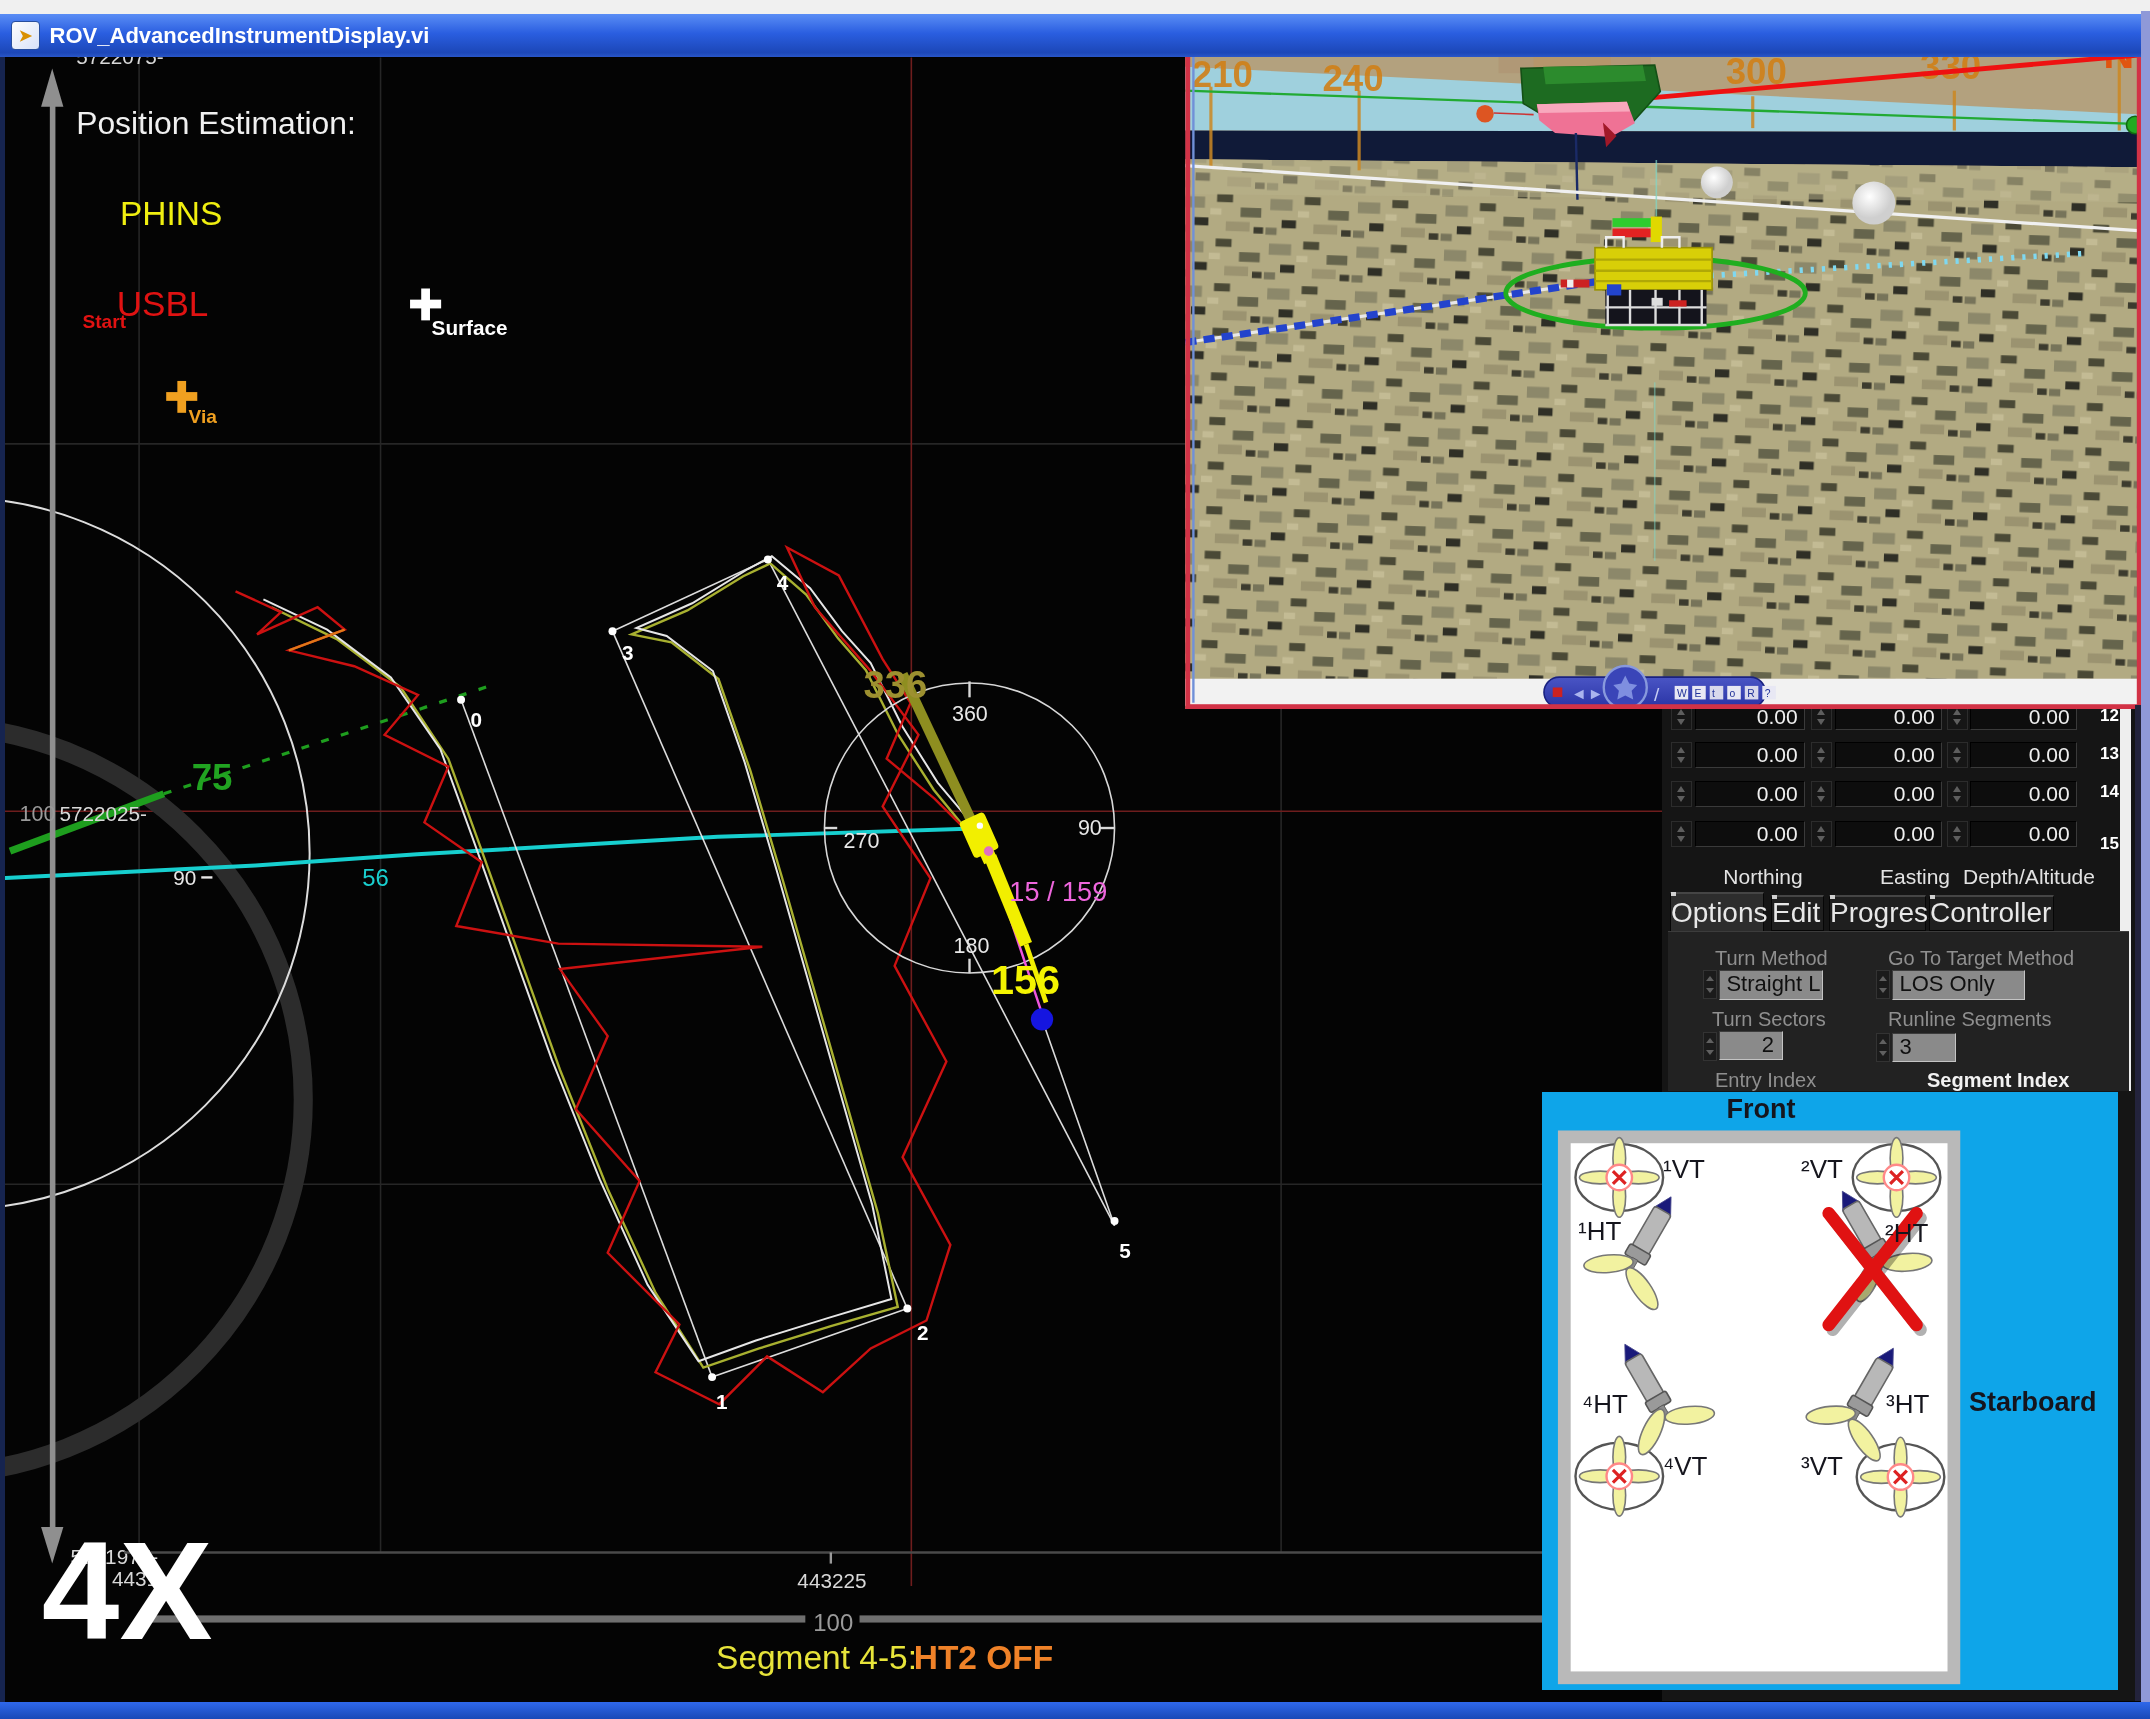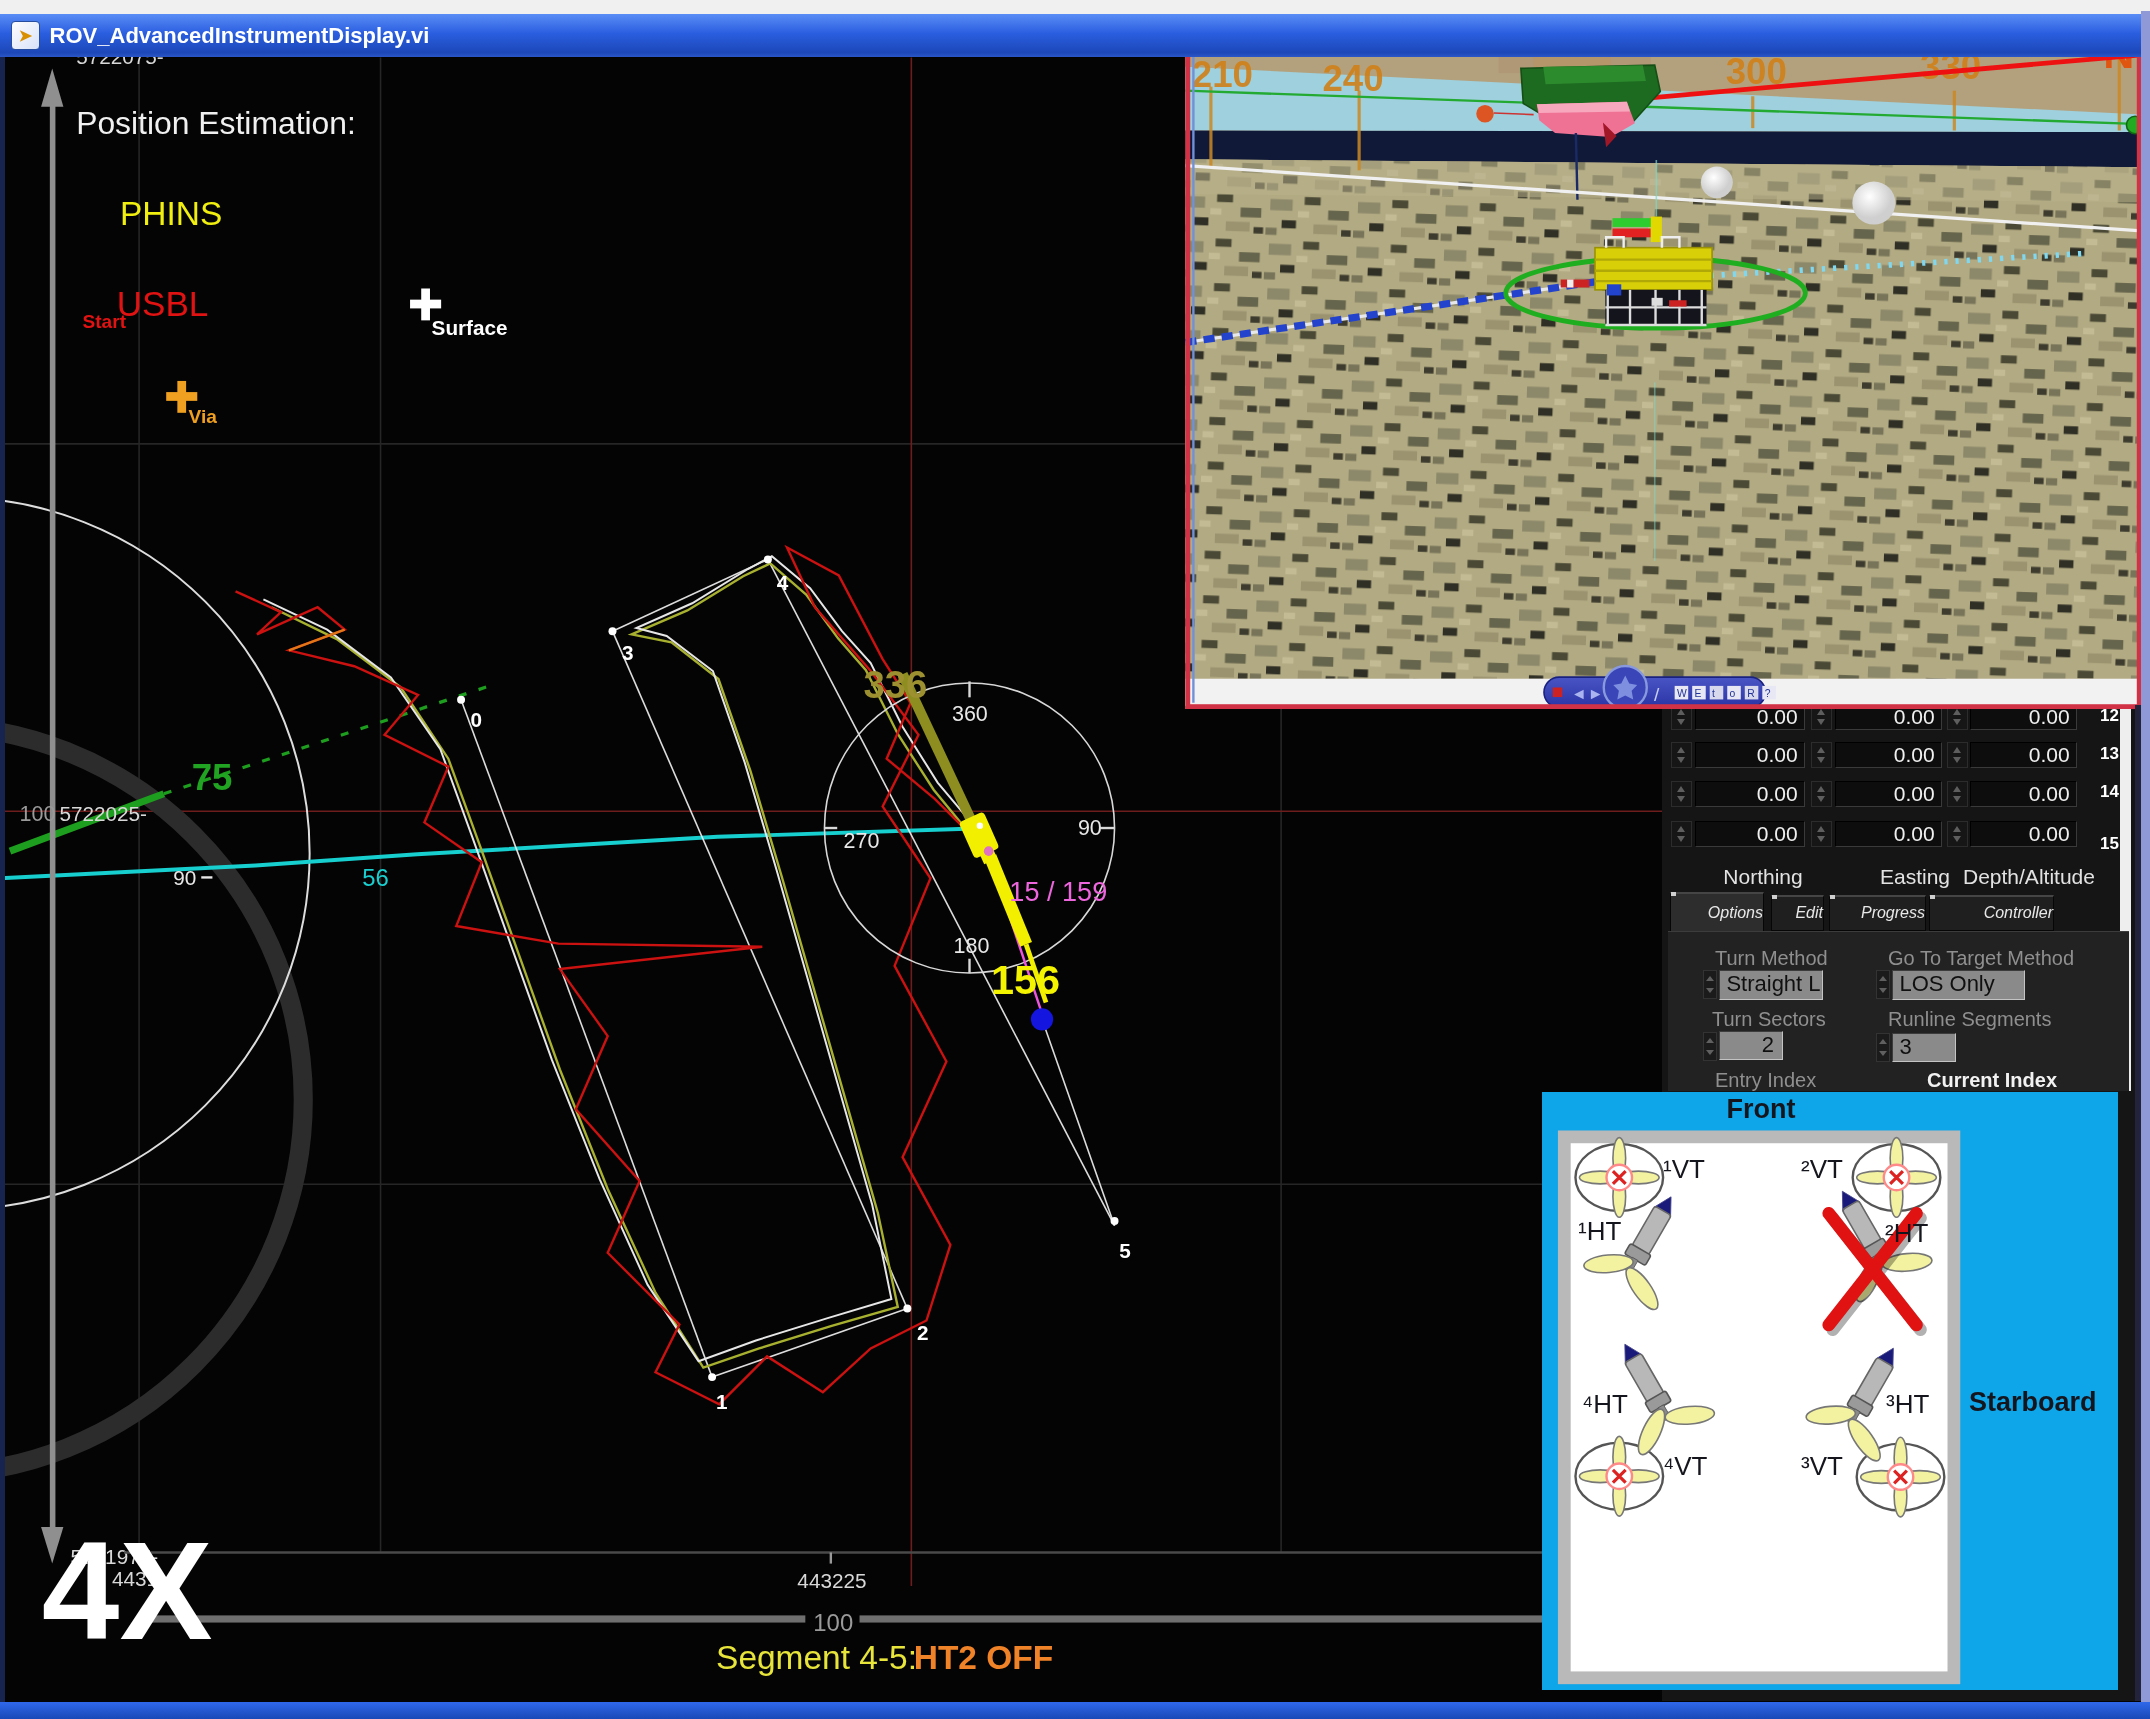--- a/index.html
+++ b/index.html
@@ -26,21 +26,21 @@
     border-bottom:1.6px solid #3a3a3a;border-right:1.6px solid #3a3a3a;
     color:#f0f0f0;font-size:21px;text-align:right;line-height:24px;padding-right:6.4px;box-sizing:border-box;}
   .spin{position:absolute;width:21px;height:25.5px;background:#161616;border:0.8px solid #2c2c2c;box-sizing:border-box;}
   .spin i{position:absolute;left:4.8px;width:0;height:0;border-left:4.8px solid transparent;border-right:4.8px solid transparent;}
   .spin i.up{top:4px;border-bottom:6.4px solid #5e5e5e;}
   .spin i.dn{bottom:4px;border-top:6.4px solid #5e5e5e;}
   .rowidx{position:absolute;width:37px;color:#fff;font-size:17px;font-weight:bold;text-align:right;}
   .scrollstrip{position:absolute;left:458px;top:6.4px;width:11px;height:384px;background:#eeeeee;}
   .hdr{position:absolute;color:#e2e2e2;font-size:21px;text-align:center;}
   .tab{position:absolute;top:194px;height:36px;background:#1f1f1f;border:1.6px solid #060606;
-    border-top:2.4px solid #454545;color:#e8e8e8;font-size:16px;text-align:right;line-height:32px;box-sizing:border-box;font-style:italic;}
+    border-top:2.4px solid #454545;color:#e8e8e8;font-size:28px;text-align:left;line-height:32px;box-sizing:border-box;}
   .tab:before{content:"";position:absolute;left:0;top:-2.4px;width:4.8px;height:4px;background:#cfcfcf;}
   .tab.active{background:#2d2d2d;top:191px;height:41px;line-height:37px;}
   .tabline{position:absolute;left:6.4px;top:230px;width:461px;height:1.6px;background:#3c3c3c;}
   .tabpage{position:absolute;left:6.4px;top:231px;width:461px;height:159px;background:#222222;}
   .ctl-label{position:absolute;color:#8f8f8f;font-size:20px;white-space:nowrap;}
   .ctl-label.bright{color:#f2f2f2;}
   .combo{position:absolute;background:#8a8a8a;color:#101010;font-size:22px;line-height:26px;
     border-top:1.6px solid #3c3c3c;border-left:1.6px solid #3c3c3c;
     border-bottom:1.6px solid #c4c4c4;border-right:1.6px solid #c4c4c4;
     padding-left:6.4px;box-sizing:border-box;white-space:nowrap;overflow:hidden;}
@@ -295,21 +295,21 @@
     <div class="combo num-r" style="left:57px;top:330px;width:64px;height:29px;">2</div>
 
     <div class="ctl-label" style="left:226px;top:307px;">Runline Segments</div>
     <div class="cspin" style="left:214px;top:332px;">
         <i class="up"></i>
         <i class="dn"></i>
       </div>
     <div class="combo" style="left:230px;top:332px;width:64px;height:29px;">3</div>
 
     <div class="ctl-label" style="left:53px;top:368px;">Entry Index</div>
-    <div class="ctl-label bright" style="left:265px;top:368px;font-weight:bold;">Current Index</div>
+    <div class="ctl-label bright" style="left:265px;top:368px;font-weight:bold;">Segment Index</div>
   </div>
 
   <div class="abs view3d">
     <svg width="957" height="698" viewBox="0 0 1200 876">
       <defs>
         <pattern id="terr" width="110" height="56" patternUnits="userSpaceOnUse" patternTransform="rotate(2)">
           <rect width="110" height="56" fill="#b2aa82"></rect>
           <rect x="5" y="8" width="28" height="14" fill="#8c886a"></rect>
           <rect x="48" y="4" width="20" height="10" fill="#4a4936"></rect>
           <rect x="78" y="20" width="26" height="12" fill="#65644c"></rect>

